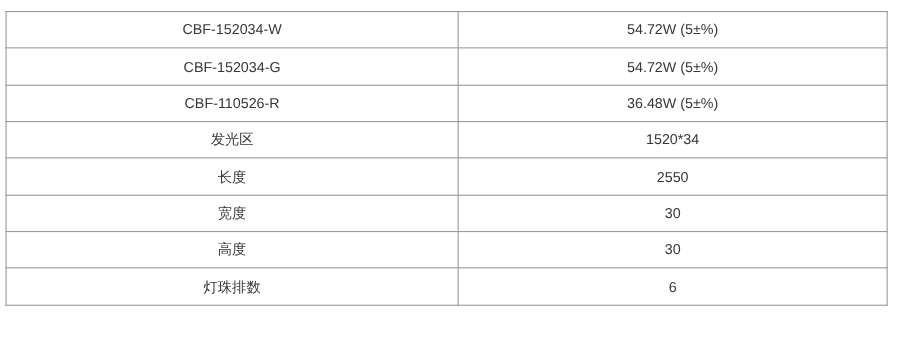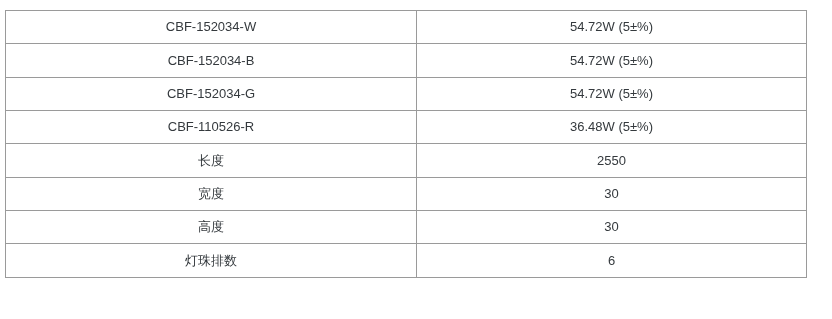--- a/index.html
+++ b/index.html
@@ -50,30 +50,30 @@
     <colgroup>
       <col class="c-label">
       <col class="c-value">
     </colgroup>
     <tbody>
         <tr>
           <td class="cell-label">CBF-152034-W</td>
           <td class="cell-value">54.72W (5±%)</td>
         </tr>
         <tr>
-          <td class="cell-label">CBF-152034-B</td>
-          <td class="cell-value">54.72W (5±%)</td>
-        </tr>
-        <tr>
           <td class="cell-label">CBF-152034-G</td>
           <td class="cell-value">54.72W (5±%)</td>
         </tr>
         <tr>
           <td class="cell-label">CBF-110526-R</td>
           <td class="cell-value">36.48W (5±%)</td>
+        </tr>
+        <tr>
+          <td class="cell-label">发光区</td>
+          <td class="cell-value">1520*34</td>
         </tr>
         <tr>
           <td class="cell-label">长度</td>
           <td class="cell-value">2550</td>
         </tr>
         <tr>
           <td class="cell-label">宽度</td>
           <td class="cell-value">30</td>
         </tr>
         <tr>

